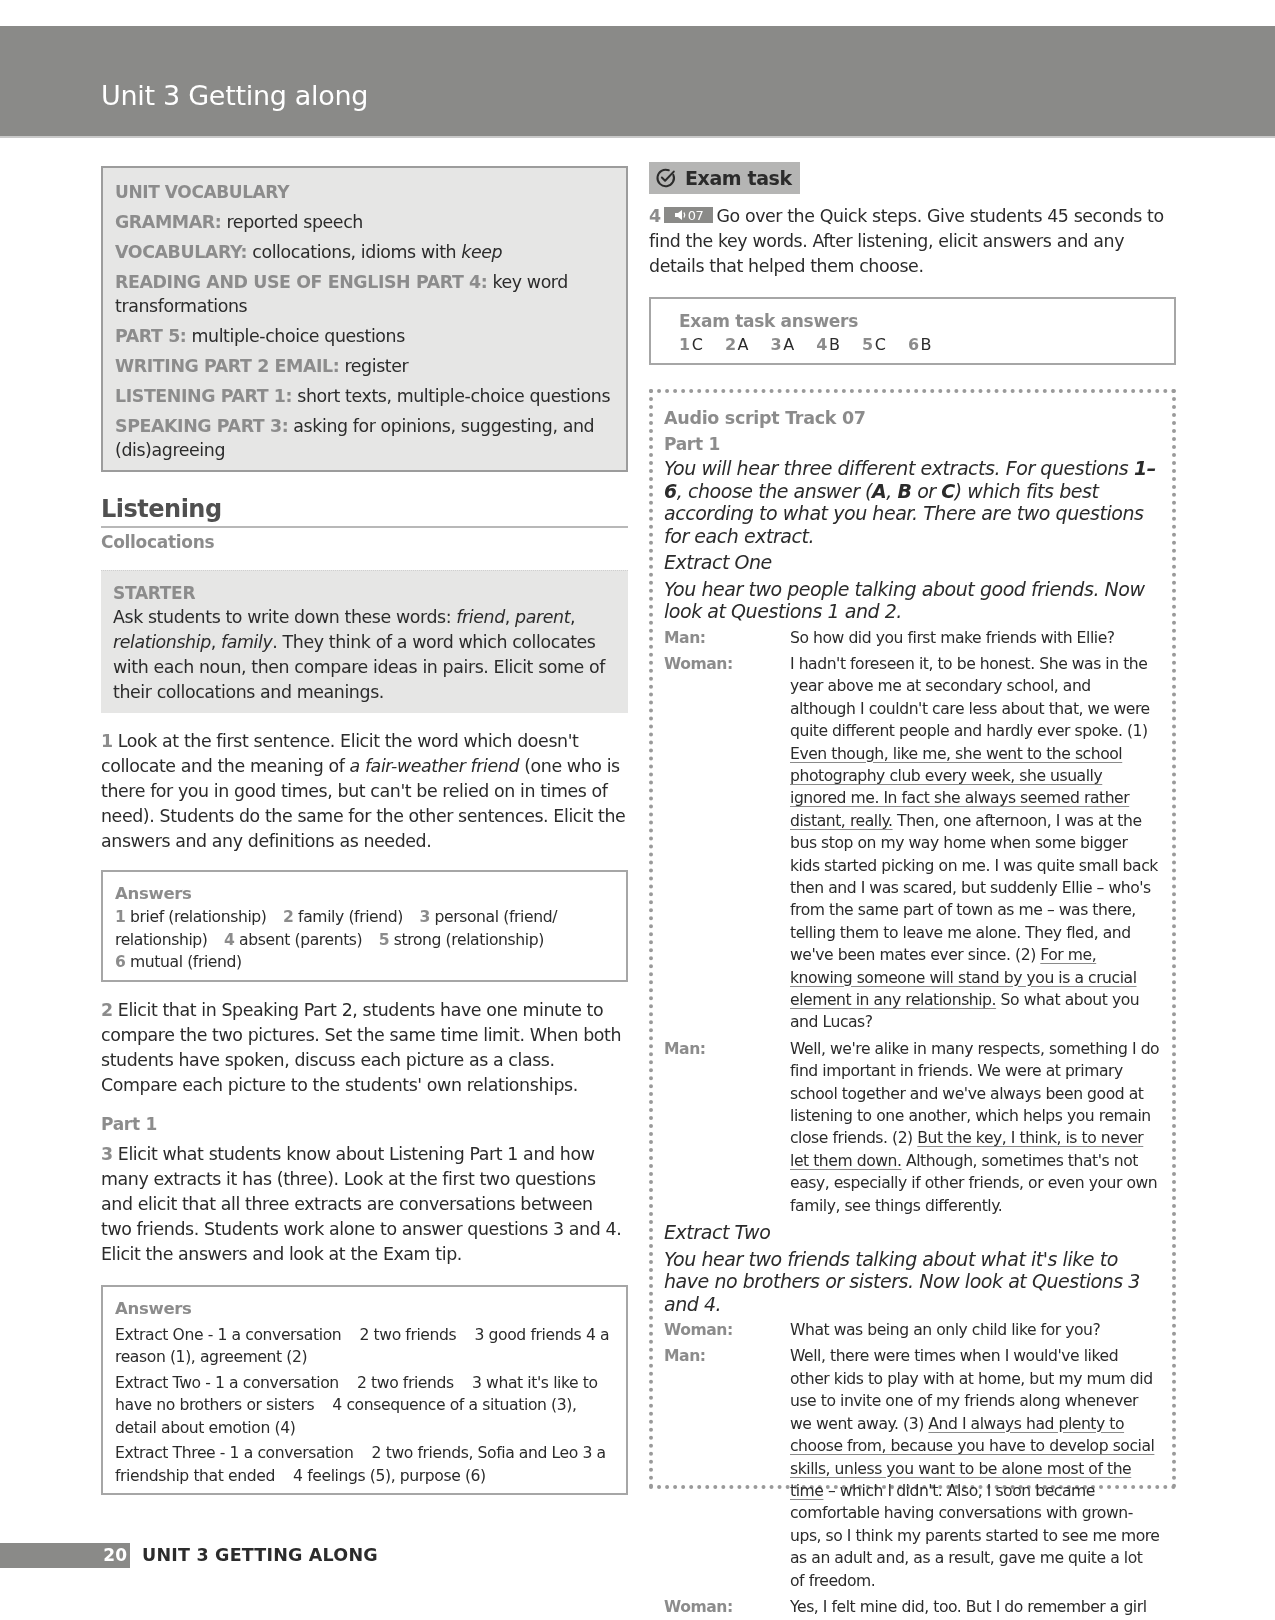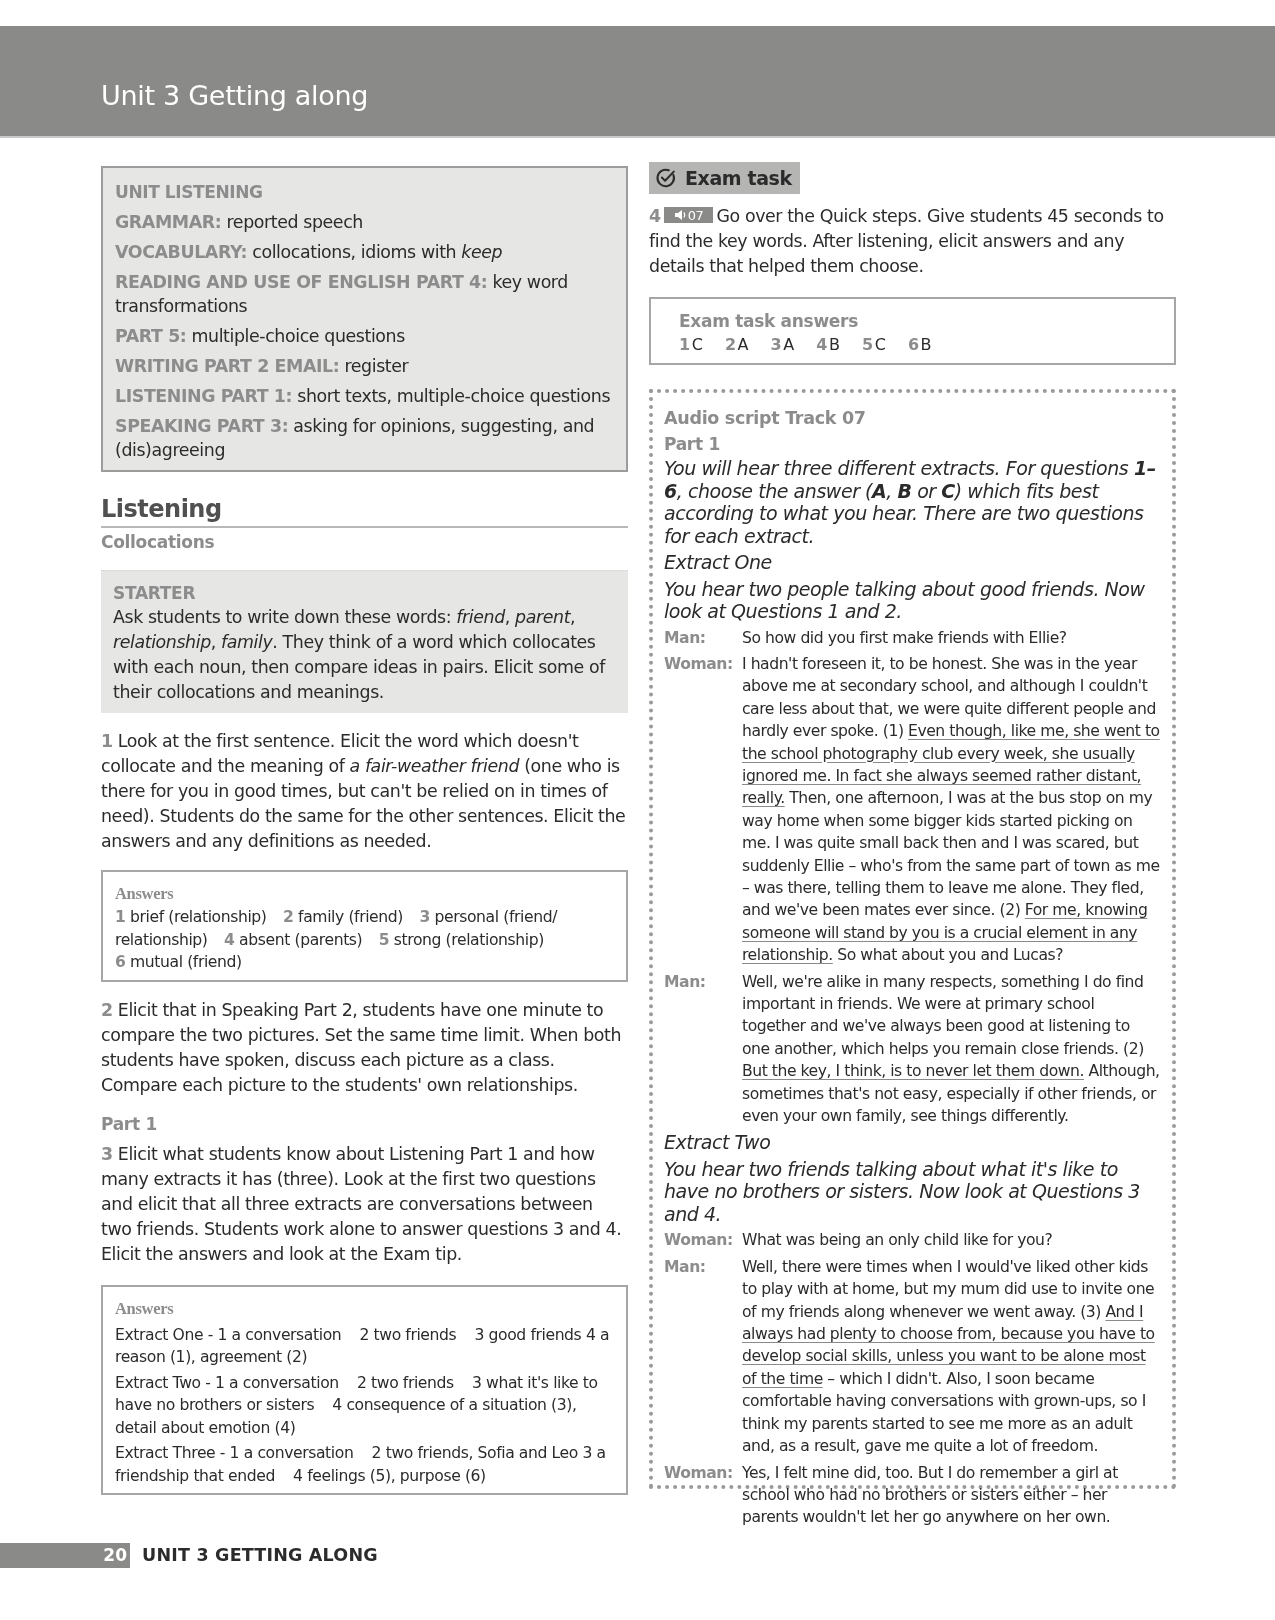--- a/index.html
+++ b/index.html
@@ -25,21 +25,21 @@
   .section-sub { font-size: 17px; font-weight: bold; color: #8c8c8c; line-height: 24px; margin-top: 2px; letter-spacing: -0.3px; }
 
   .starter { background: #e6e6e5; margin-top: 16px; padding: 10px 12px 8px 12px; border-top: 1px dotted #cfcfcf; }
   .starter .st-head { font-size: 17px; font-weight: bold; color: #8c8c8c; line-height: 24px; letter-spacing: -0.3px; }
   .starter .st-body { font-size: 17.4px; line-height: 25px; letter-spacing: -0.4px; }
 
   .para { margin-top: 16px; font-size: 17.4px; line-height: 25px; letter-spacing: -0.4px; }
   .num { color: #8c8c8c; font-weight: bold; }
 
   .answers-box { border: 2px solid #a6a6a6; padding: 10px 12px 6px 12px; margin-top: 16px; background: #fff; }
-  .answers-box .ans-head { font-size: 16.5px; font-weight: bold; color: #8c8c8c; line-height: 24px; letter-spacing: -0.3px; font-family: Liberation Serif, serif; }
+  .answers-box .ans-head { font-size: 16.5px; font-weight: bold; color: #8c8c8c; line-height: 24px; letter-spacing: -0.3px; }
   .answers-box .ans-line { font-size: 15.6px; line-height: 22.5px; letter-spacing: -0.4px; }
   .answers-box .ans-group { margin-top: 3px; }
   .gap { display: inline-block; width: 12px; }
 
   .part-head { margin-top: 14px; font-size: 17px; font-weight: bold; color: #8c8c8c; line-height: 24px; letter-spacing: -0.3px; }
 
   
   .exam-tag { display: inline-flex; align-items: center; gap: 8px; background: #b5b5b4; padding: 2px 8px 2px 6px; height: 32px; }
   .exam-tag .tag-label { font-size: 19px; font-weight: bold; color: #2b2b2b; letter-spacing: -0.4px; }
   .check-icon { width: 22px; height: 22px; display: inline-block; }
@@ -51,40 +51,40 @@
   .exam-answers-box .ea-head { font-size: 17px; font-weight: bold; color: #8c8c8c; line-height: 24px; letter-spacing: -0.3px; }
   .exam-answers-box .ea-list { font-size: 16px; line-height: 24px; letter-spacing: 1.5px; }
   .exam-answers-box .ea-item { margin-right: 14px; }
   .ea-item .ea-num { color: #8c8c8c; font-weight: bold; }
 
   .script-box { margin-top: 24px; border: 4px dotted #9a9a9a; padding: 12px 12px 4px 11px; height: 1100px; }
   .script-box .sc-title { font-size: 17.5px; font-weight: bold; color: #8c8c8c; line-height: 26px; letter-spacing: -0.3px; }
   .script-box .sc-part { font-size: 17px; font-weight: bold; color: #8c8c8c; line-height: 26px; letter-spacing: -0.3px; }
   .sc-ital { font-style: italic; font-size: 19px; line-height: 22.5px; letter-spacing: -0.45px; }
   .sc-block { margin-top: 4px; }
-  .turn { display: flex; margin-top: 4px; font-size: 15.6px; line-height: 22.4px; letter-spacing: -0.45px; }
+  .turn { display: flex; margin-top: 4px; font-size: 15.6px; line-height: 22.4px; letter-spacing: -0.45px; gap: 48px; }
   .turn .speaker { width: 78px; flex: none; color: #8c8c8c; font-weight: bold; }
   .turn .speech { flex: 1; }
   .u { text-decoration: underline; text-decoration-color: #8a8a8a; text-underline-offset: 3px; }
 
   .footer-band { position: absolute; left: 0; top: 1543px; width: 130px; height: 25px; background: #8a8a88; }
   .footer-page { position: absolute; left: 101px; top: 1543px; width: 26px; height: 40px; color: #fff; font-size: 17px; font-weight: bold; line-height: 25px; text-align: right; }
   .footer-title { position: absolute; left: 142px; top: 1543px; font-size: 17.5px; font-weight: bold; color: #2b2b2b; line-height: 25px; letter-spacing: 0.2px; }
 </style>
 </head>
 <body>
 
 <div class="header-band">
   <div class="header-title">Unit 3 Getting along</div>
 </div>
 
 <div class="col-left">
 
   <div class="objectives">
-    <div class="obj-head">UNIT LISTENING</div>
+    <div class="obj-head">UNIT VOCABULARY</div>
     <div class="obj-row"><span class="label-grey">GRAMMAR:</span><span> reported speech</span></div>
     <div class="obj-row"><span class="label-grey">VOCABULARY:</span><span> collocations, idioms with </span><em>keep</em></div>
     <div class="obj-row"><span class="label-grey">READING AND USE OF ENGLISH PART 4:</span><span> key word transformations</span></div>
     <div class="obj-row"><span class="label-grey">PART 5:</span><span> multiple-choice questions</span></div>
     <div class="obj-row"><span class="label-grey">WRITING PART 2 EMAIL:</span><span> register</span></div>
     <div class="obj-row"><span class="label-grey">LISTENING PART 1:</span><span> short texts, multiple-choice questions</span></div>
     <div class="obj-row"><span class="label-grey">SPEAKING PART 3:</span><span> asking for opinions, suggesting, and (dis)agreeing</span></div>
   </div>
 
   <div class="section-title">Listening</div>

